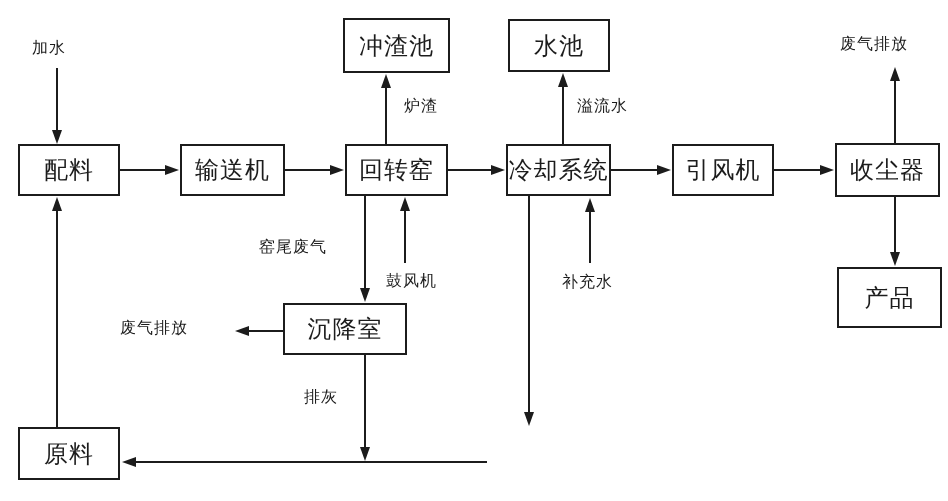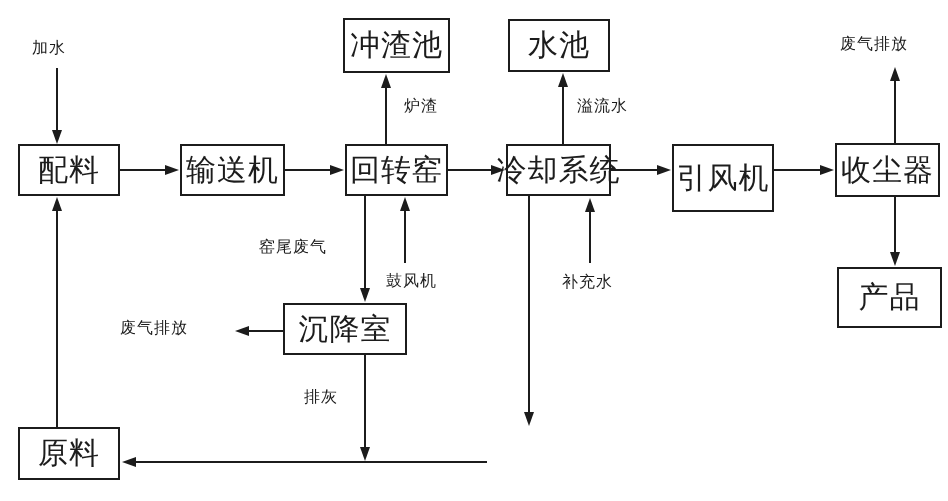--- a/index.html
+++ b/index.html
@@ -28,21 +28,21 @@
     stroke-width: 2;
   }
   .node {
     position: absolute;
     box-sizing: border-box;
     border: 2px solid #1c1c1c;
     background: #ffffff;
     display: flex;
     align-items: center;
     justify-content: center;
-    font-size: 30px;
+    font-size: 24px;
     letter-spacing: 1px;
     white-space: nowrap;
   }
   .flabel {
     position: absolute;
     font-size: 16px;
     letter-spacing: 1px;
     white-space: nowrap;
   }
 </style>
@@ -91,21 +91,21 @@
   </div>
   <div class="node" style="left:180px;top:144px;width:105px;height:52px">
     <span>输送机</span>
   </div>
   <div class="node" style="left:345px;top:144px;width:103px;height:52px">
     <span>回转窑</span>
   </div>
   <div class="node" style="left:506px;top:144px;width:105px;height:52px">
     <span>冷却系统</span>
   </div>
-  <div class="node" style="left:672px;top:144px;width:102px;height:68px">
+  <div class="node" style="left:672px;top:144px;width:102px;height:52px">
     <span>引风机</span>
   </div>
   <div class="node" style="left:835px;top:143px;width:105px;height:54px">
     <span>收尘器</span>
   </div>
 
   <div class="node" style="left:837px;top:267px;width:105px;height:61px">
     <span>产品</span>
   </div>
   <div class="node" style="left:283px;top:303px;width:124px;height:52px">

